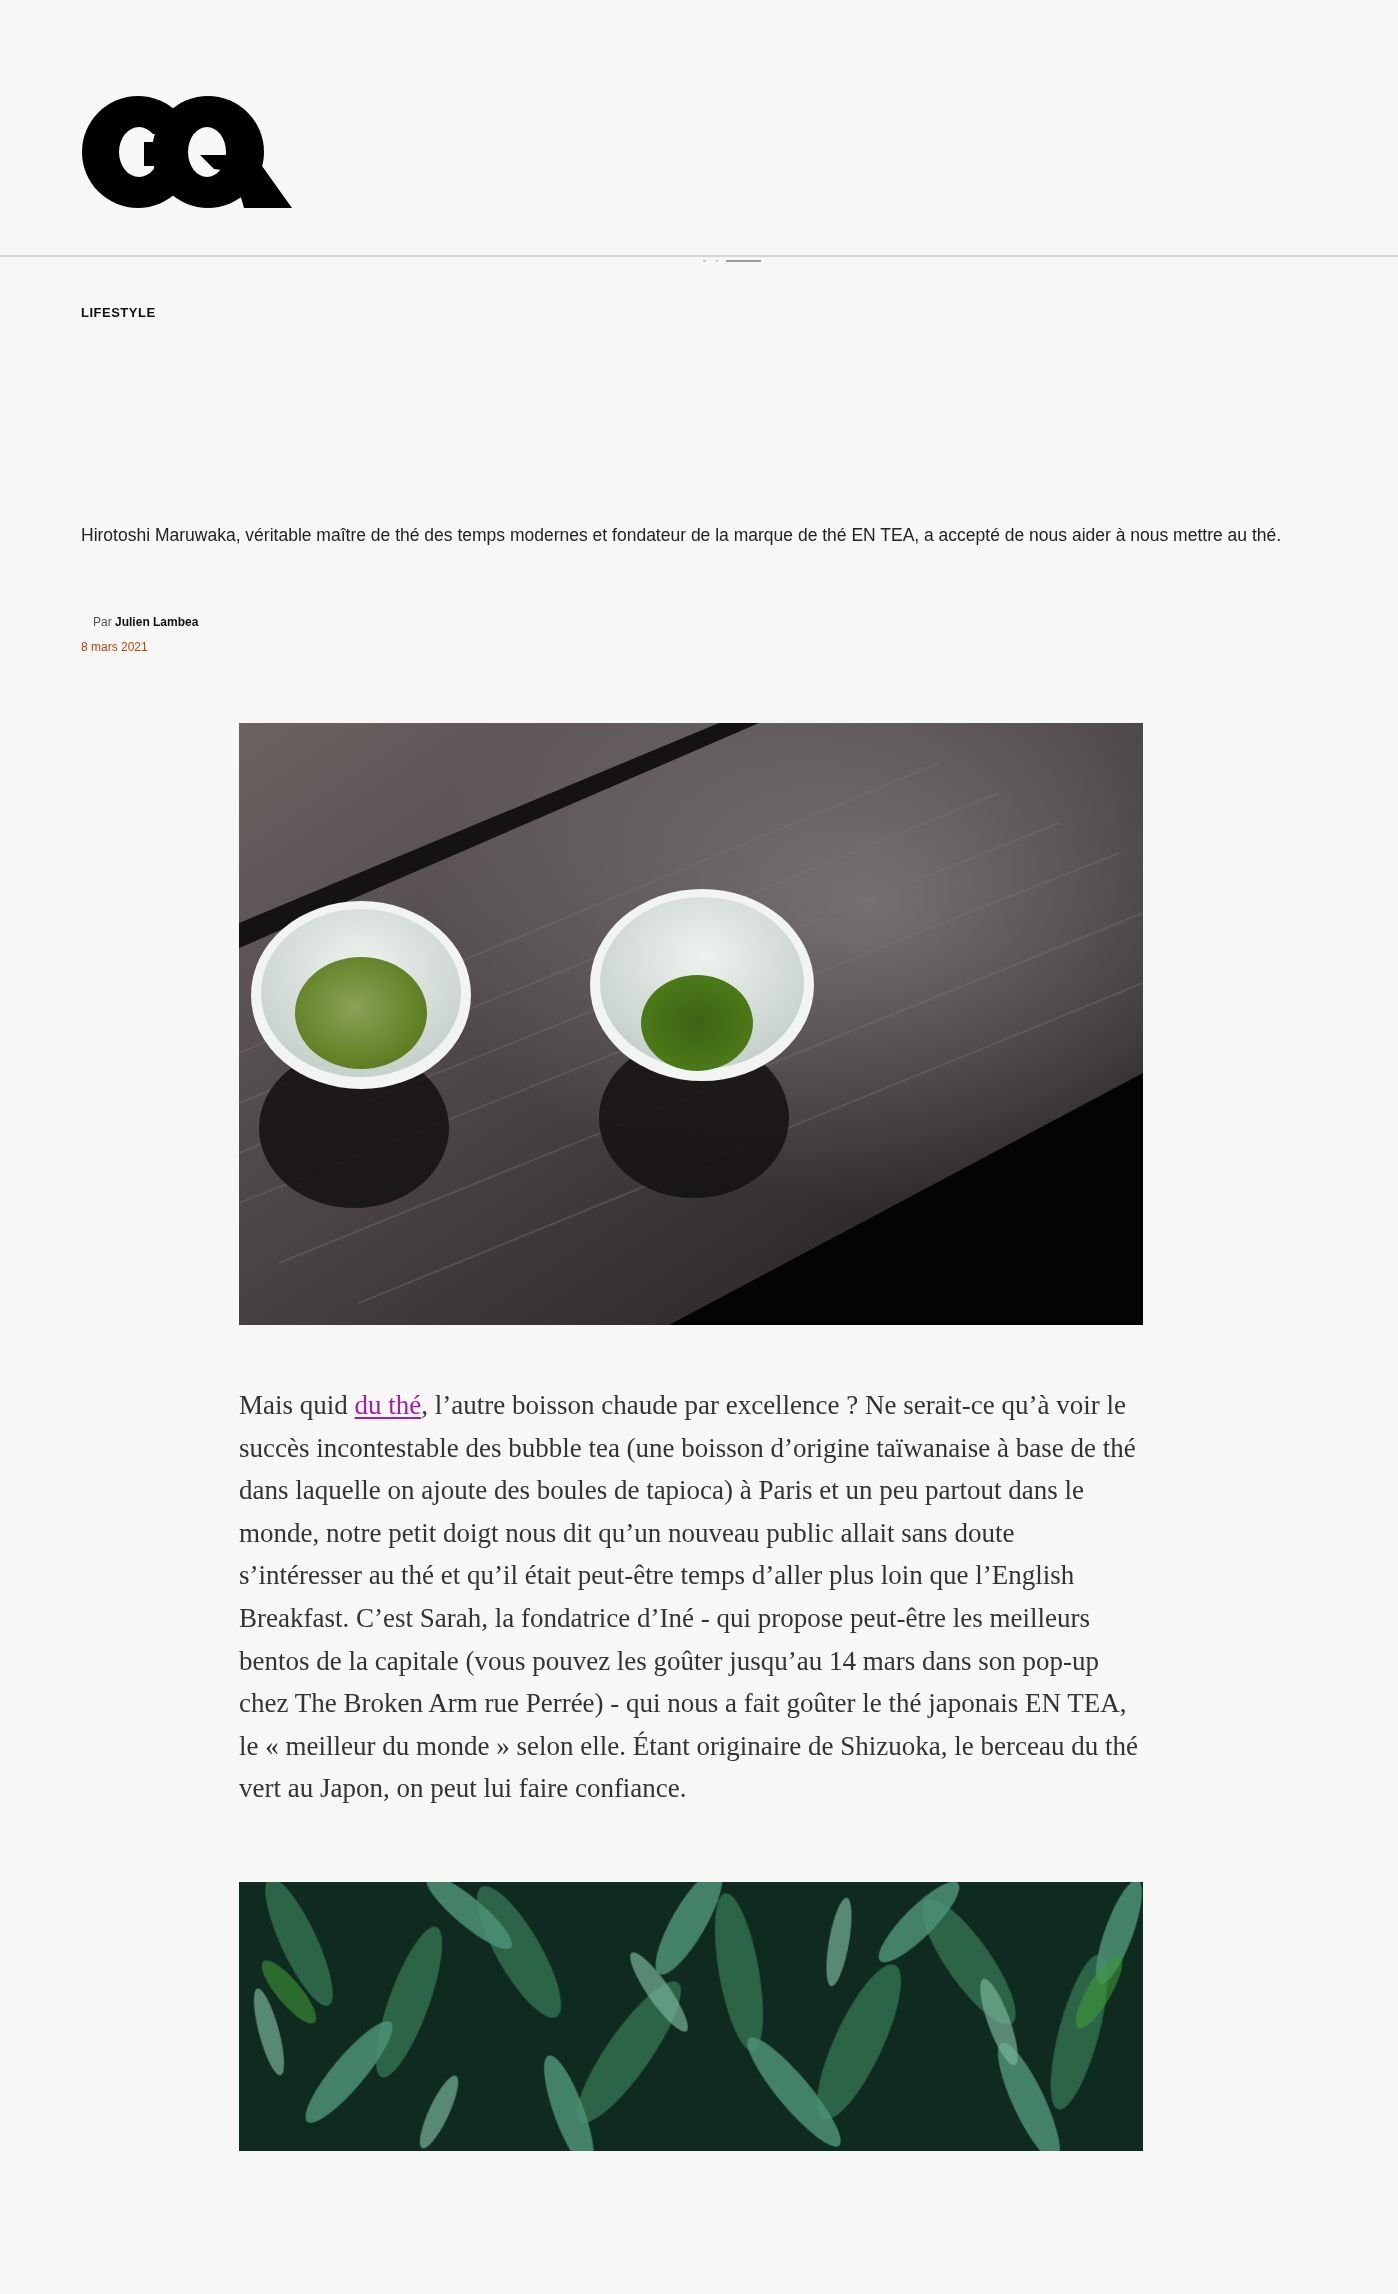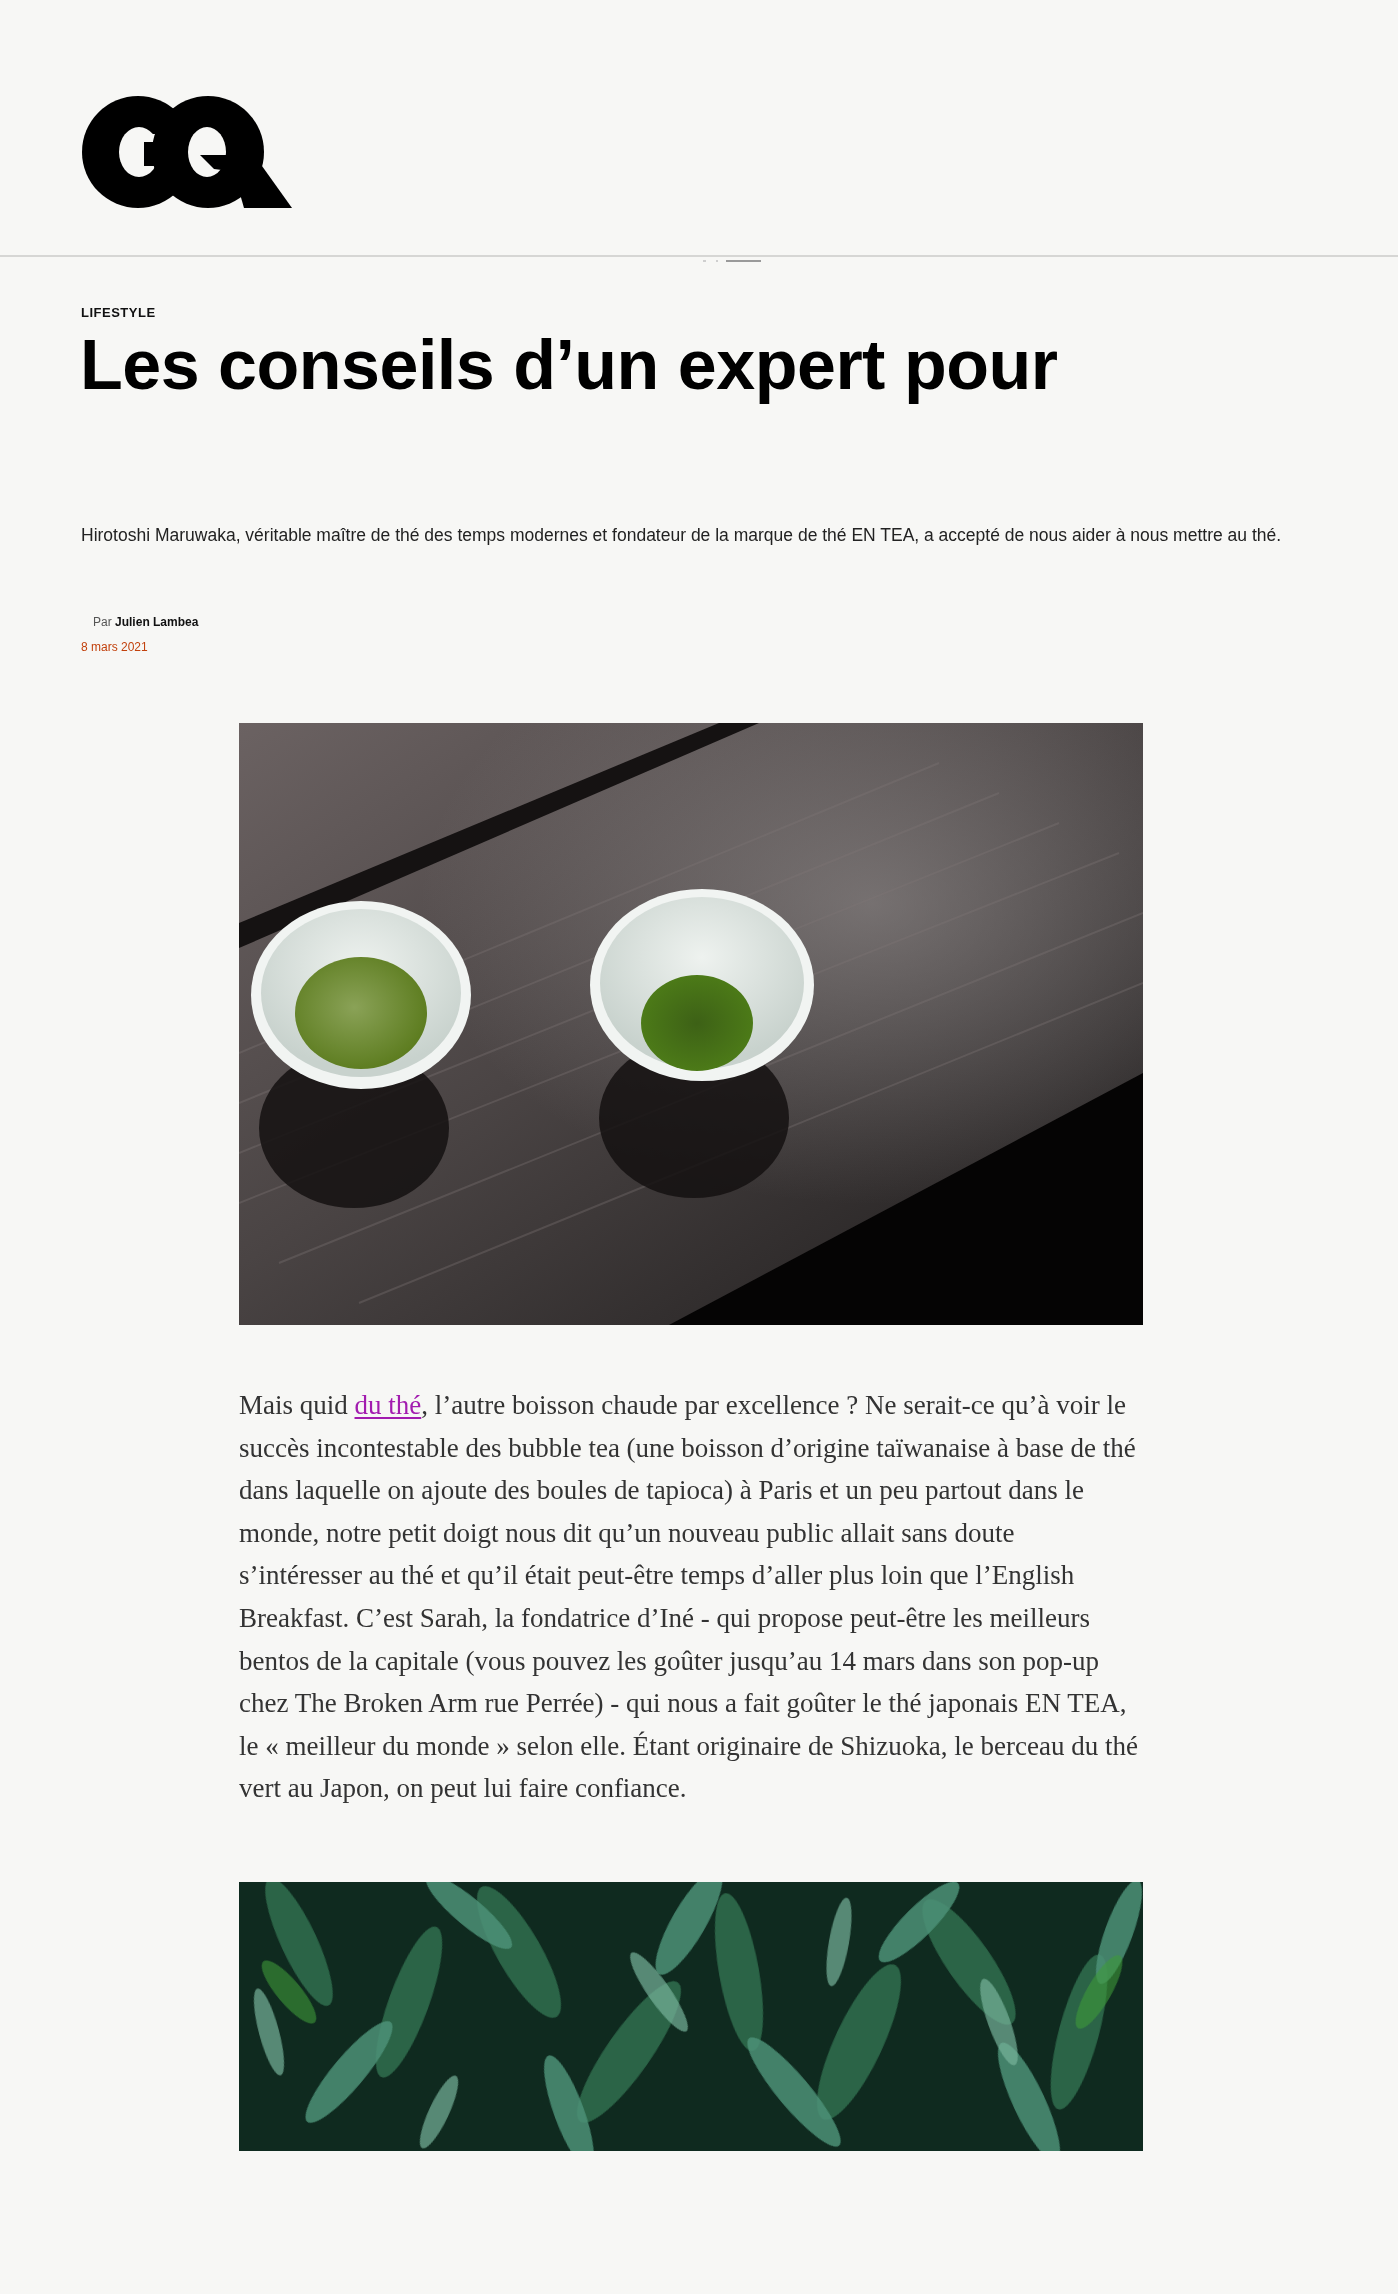--- a/index.html
+++ b/index.html
@@ -46,21 +46,21 @@
         <polygon points="150,70 180,70 210,112 162,112" fill="#000"></polygon>
       </svg>
     </span>
   </a>
 </header>
 <div class="header-artifact"></div>
 
 <a class="rubric">LIFESTYLE</a>
 
 <h1 class="headline">
-  <span>Les conseils d’un expert pour</span><br>
+  <br>
 </h1>
 
 <p class="dek">Hirotoshi Maruwaka, véritable maître de thé des temps modernes et fondateur de la marque de thé EN TEA, a accepté de nous aider à nous mettre au thé.</p>
 
 <div class="byline">
   <span>Par</span>
   <a class="author">Julien Lambea</a>
 </div>
 <time class="date">8 mars 2021</time>
 

